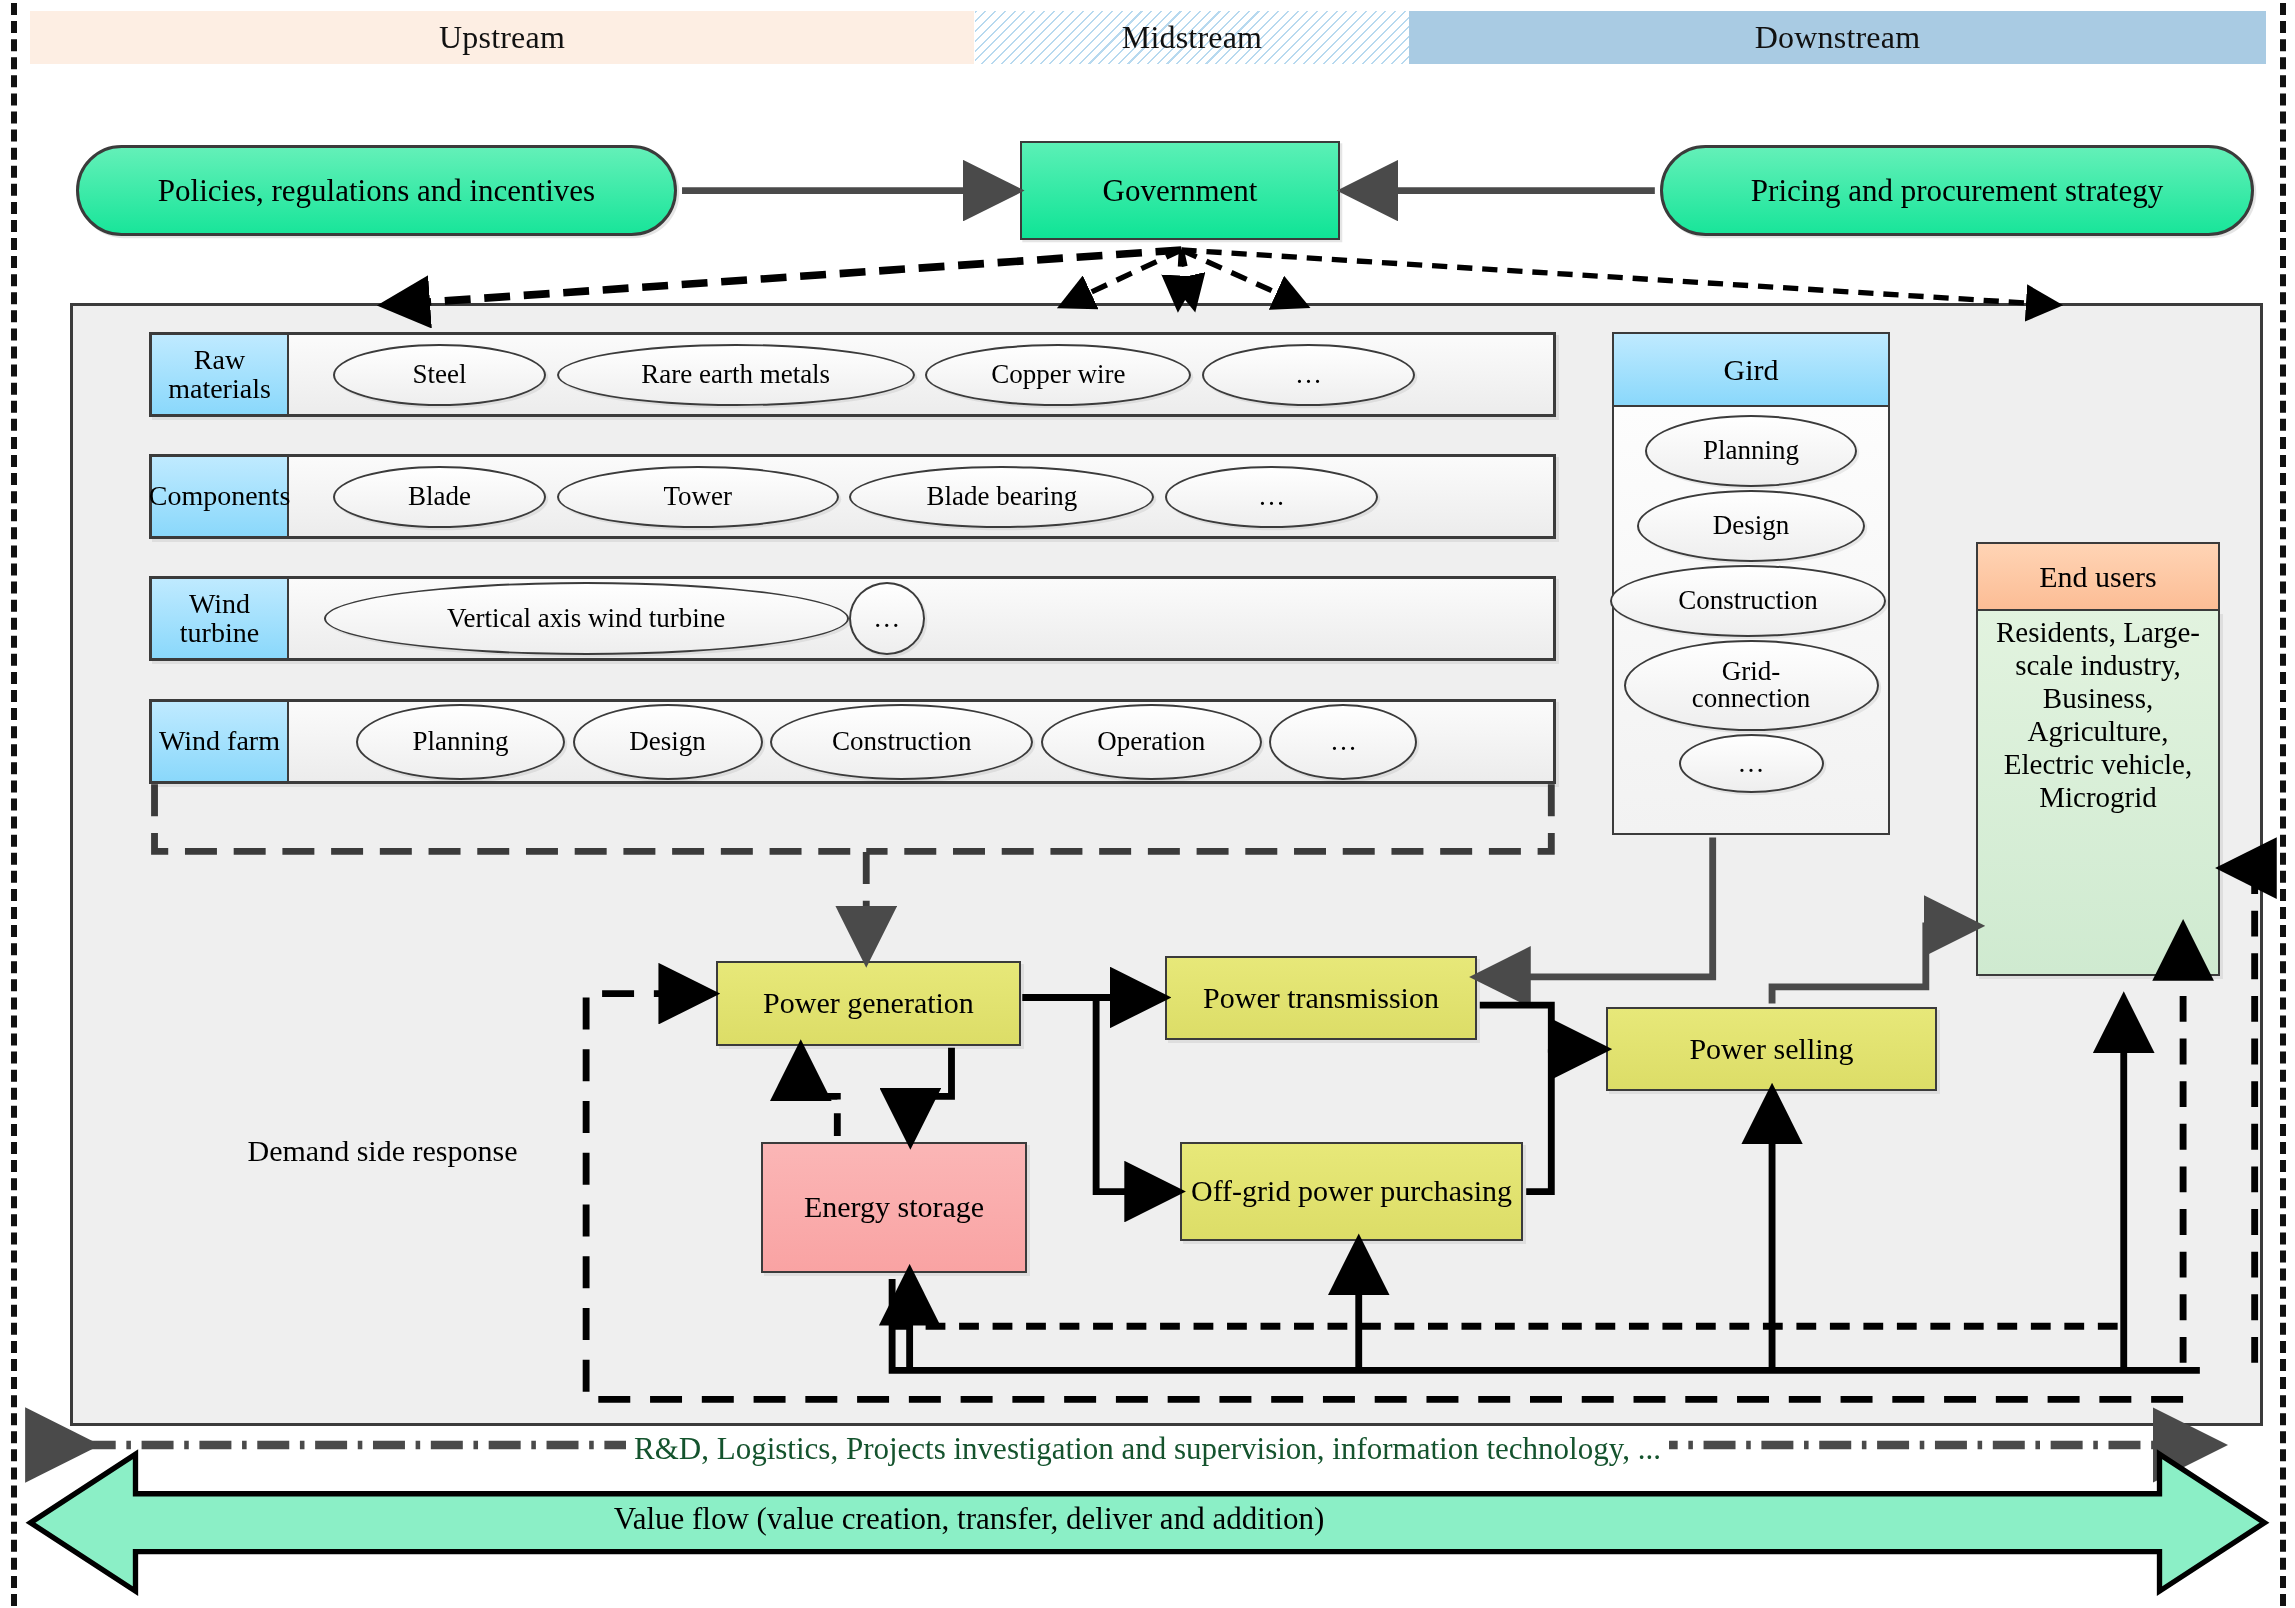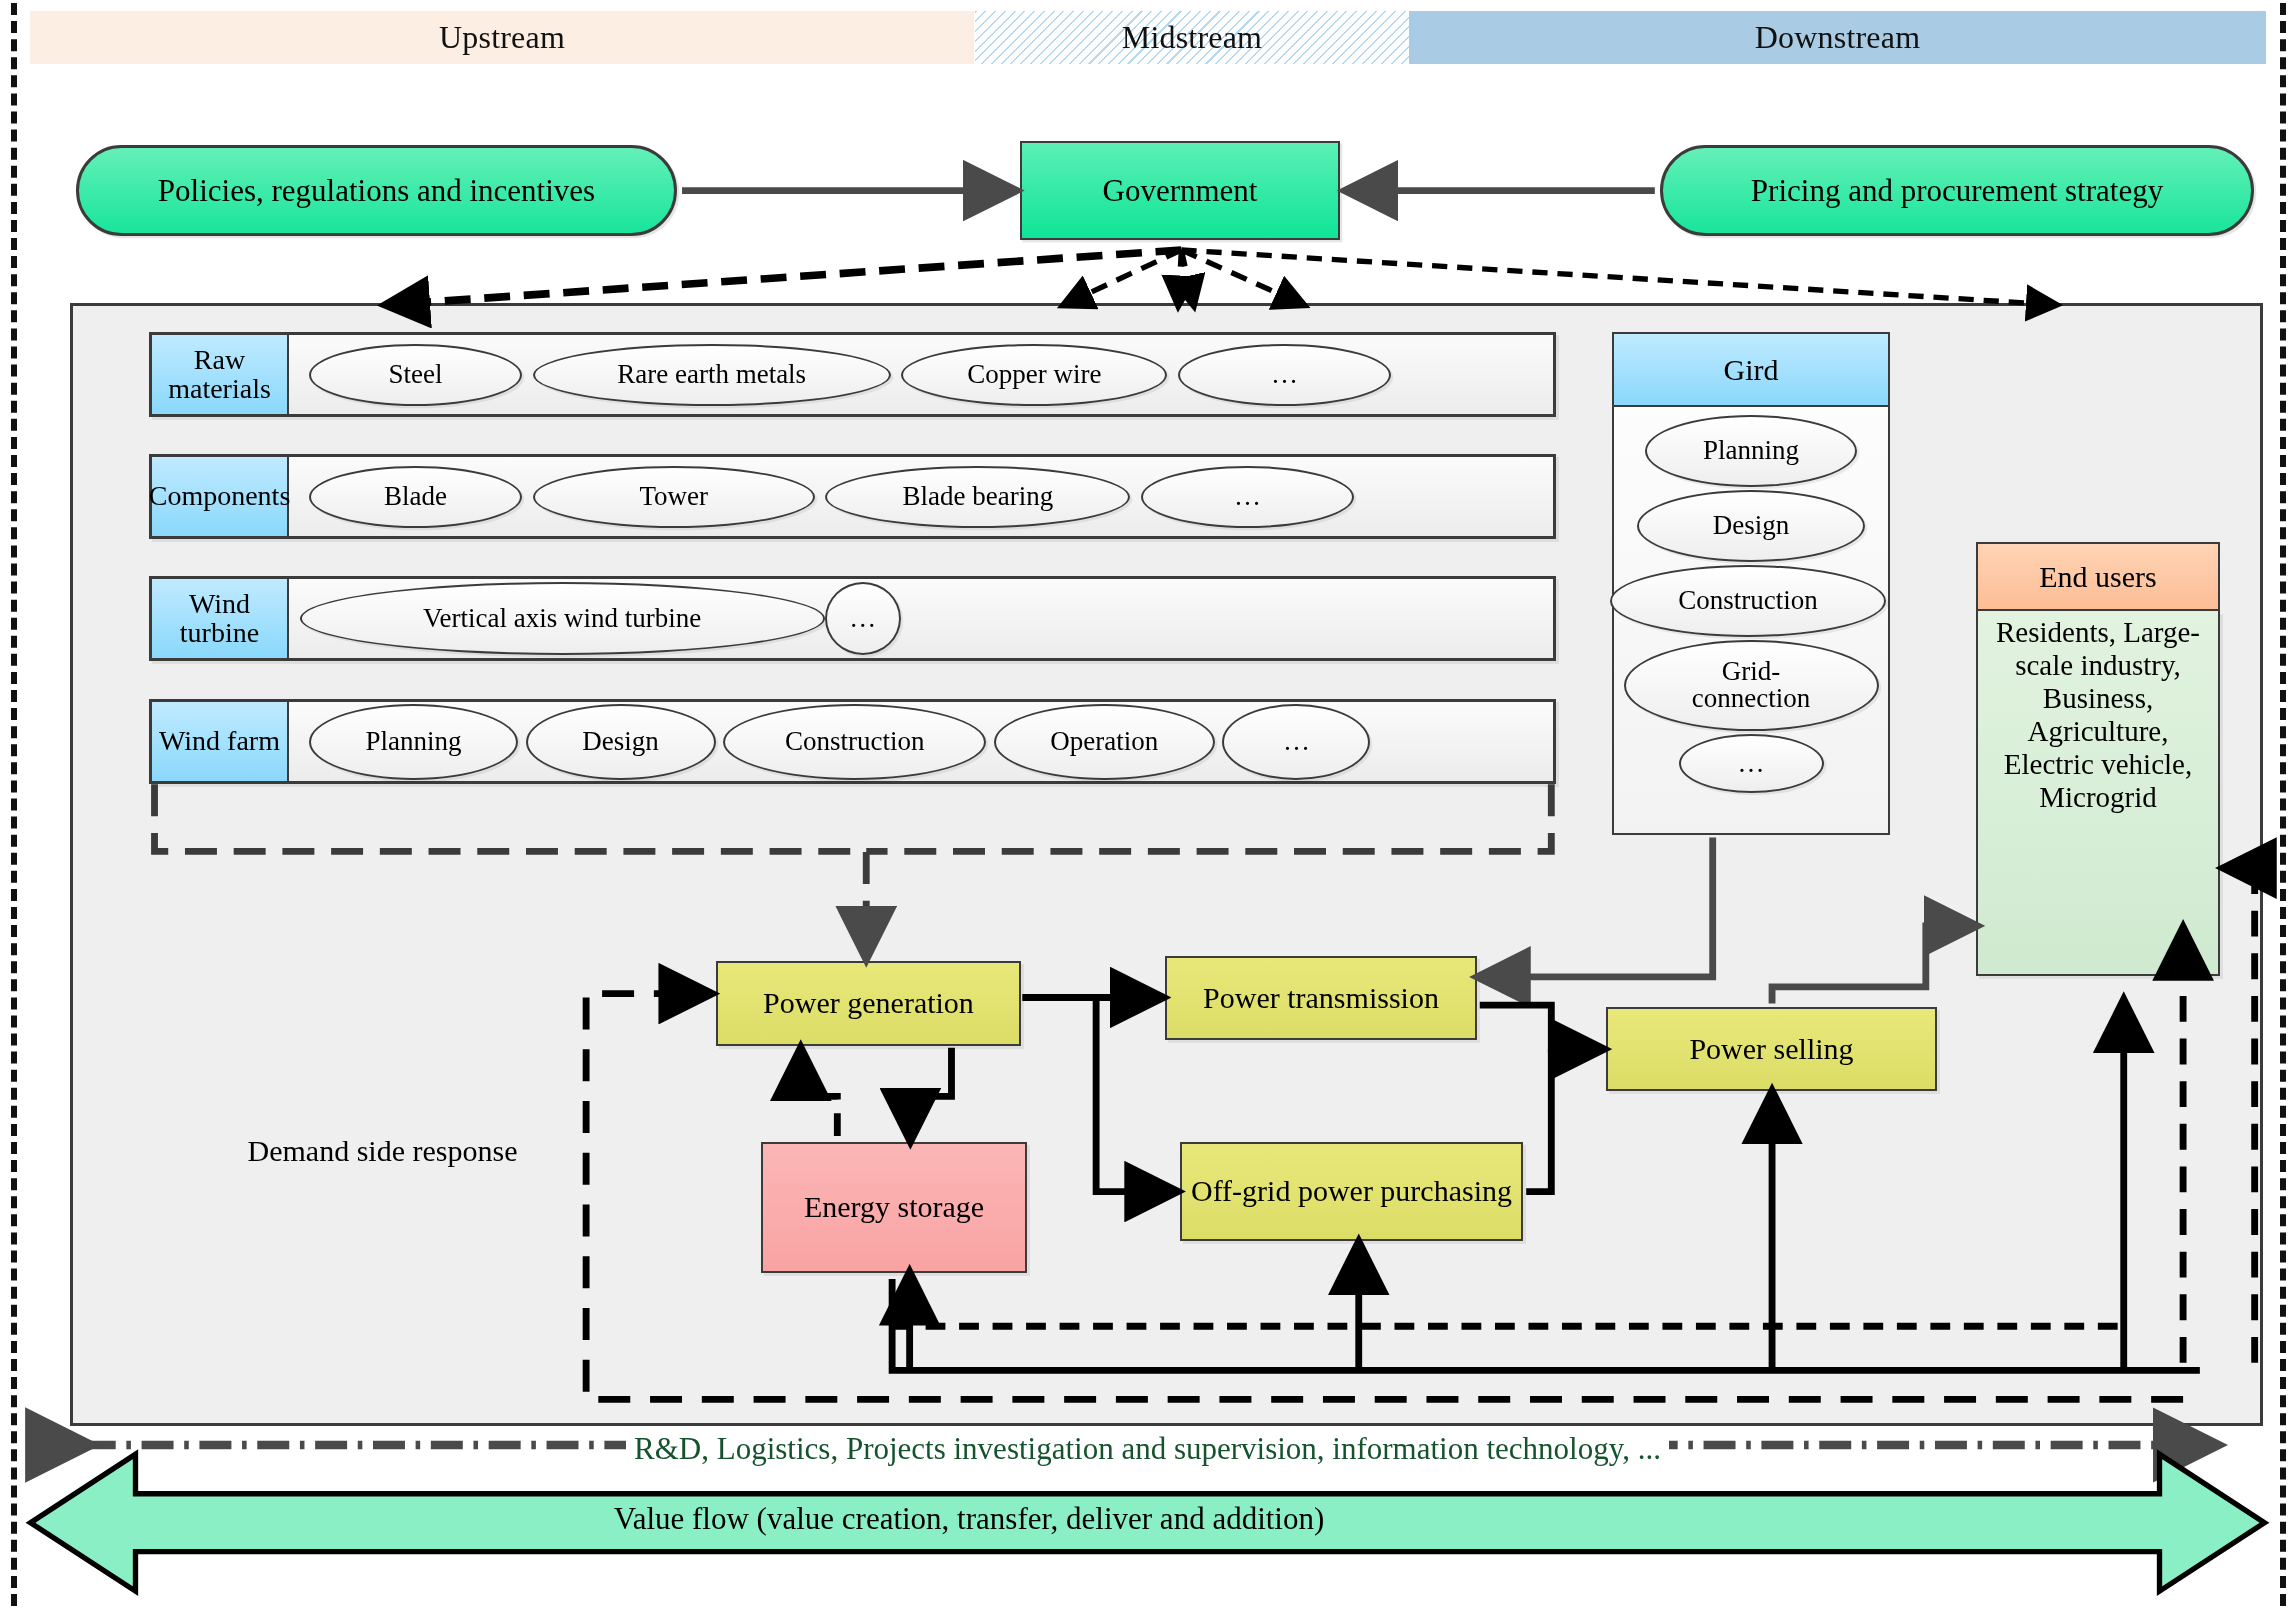--- a/index.html
+++ b/index.html
@@ -72,21 +72,21 @@
     display:flex; align-items:stretch;
     box-shadow:3px 3px 0 rgba(0,0,0,.07);
   }
   .row-label {
     background:linear-gradient(180deg,#bfeaff 0%,#8ad8fb 100%);
     border-right:2.3px solid #3b3b3b;
     display:flex; align-items:center; justify-content:center; text-align:center;
     font-size:28px; line-height:1.03; color:#000;
     padding:0 3px;
   }
-  .row-items { flex:1; display:flex; align-items:center; gap:10.7px; padding-left:20px; }
+  .row-items { flex:1; display:flex; align-items:center; gap:10.7px; padding-left:20px;margin-left:24px; }
 
   .ell {
     background:linear-gradient(180deg,#ffffff 0%,#eeeeee 100%);
     border:2.3px solid #3b3b3b;
     border-radius:50%;
     display:flex; align-items:center; justify-content:center; text-align:center;
     font-size:27px; color:#000; white-space:nowrap;
     box-shadow:2.3px 2.3px 0 rgba(0,0,0,.07);
   }
 
@@ -193,21 +193,21 @@
   </div>
 
   <div class="row" style="left:149px; top:576px; width:1407px;">
     <div class="row-label" style="width:137px;">Wind<br>turbine</div>
     <div class="row-items" style="gap:0px;padding-left:10.7px;">
       <div class="ell" style="width:525px;height:73px;">Vertical axis wind turbine</div>
       <div class="ell" style="width:76px;height:73px;">…</div>
     </div>
   </div>
 
-  <div class="row" style="left:149px; top:699px; width:1407px;">
+  <div class="row" style="left:149px; top:699px; width:1407px;gap:23px;">
     <div class="row-label" style="width:137px;">Wind farm</div>
     <div class="row-items" style="gap:7.6px;">
       <div class="ell" style="width:209px;height:76px;">Planning</div>
       <div class="ell" style="width:190px;height:76px;">Design</div>
       <div class="ell" style="width:263px;height:76px;">Construction</div>
       <div class="ell" style="width:221px;height:76px;">Operation</div>
       <div class="ell" style="width:148px;height:76px;">…</div>
     </div>
   </div>
 

